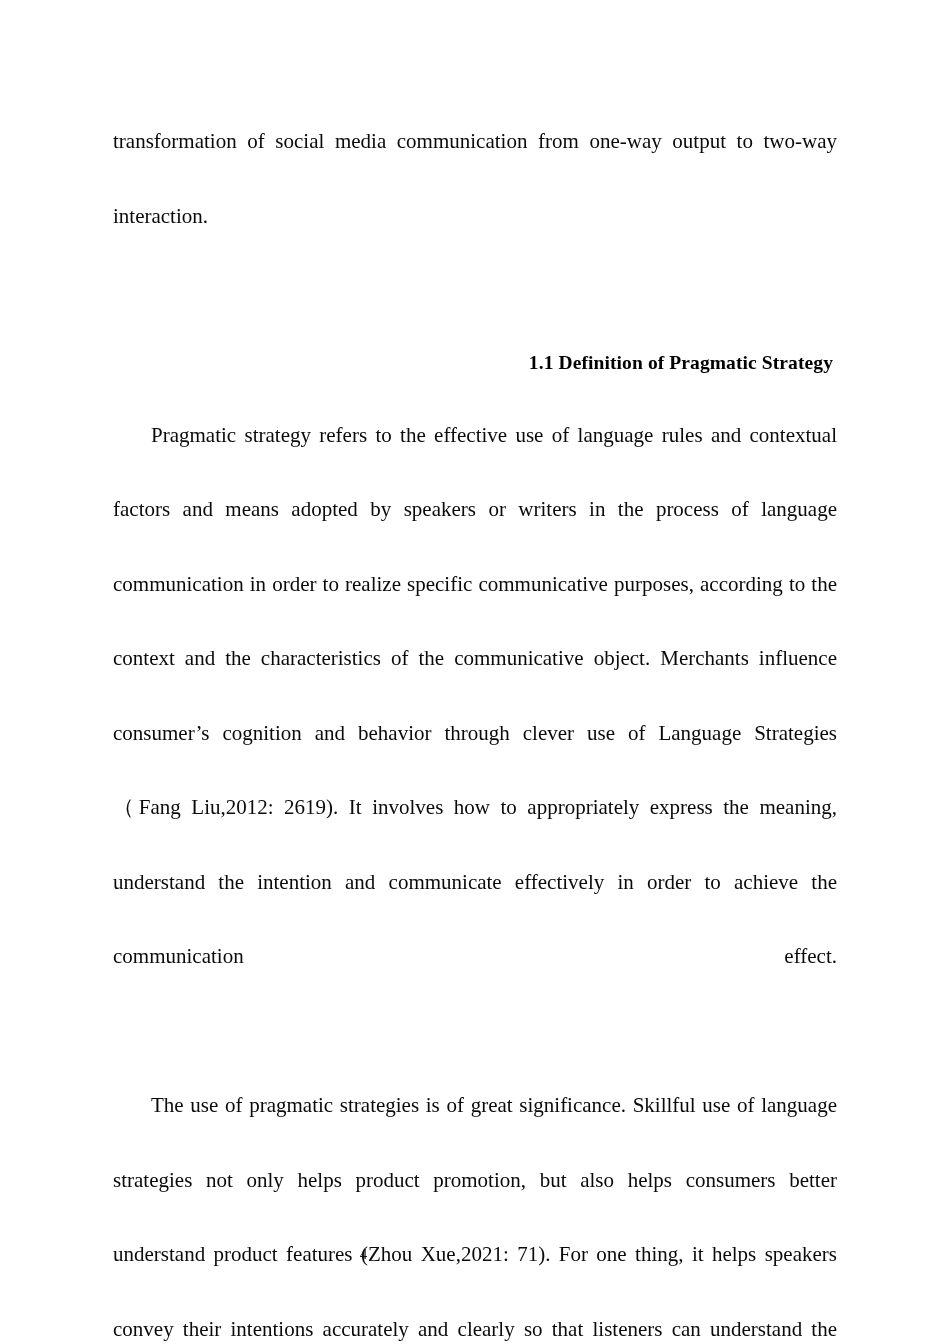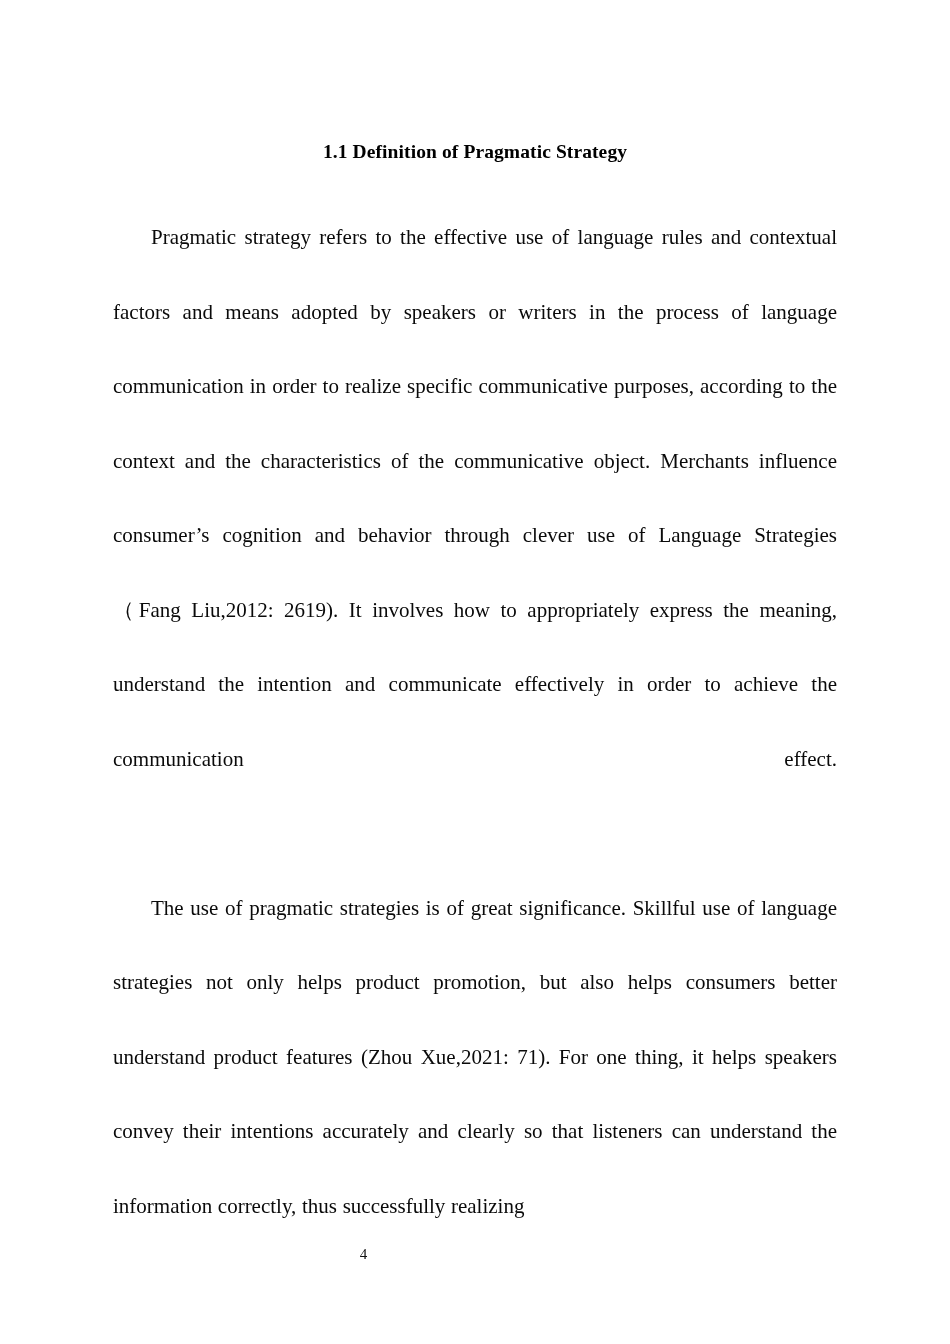--- a/index.html
+++ b/index.html
@@ -53,25 +53,25 @@
   .para::after {
     content: "";
     display: inline-block;
     width: 100%;
   }
   .para.no-stretch::after {
     content: none;
   }
 
   .section-heading {
-    margin: 17px;
+    margin: 4px;
     font-size: 19.5px;
     line-height: 62px;
     font-weight: bold;
-    text-align: center;
+    text-align: right;
     color: #000000;
     letter-spacing: 0.1px;
   }
 
   .page-number {
     position: absolute;
     left: 0;
     top: 1244px;
     width: 727px;
     text-align: center;
@@ -80,20 +80,21 @@
     color: #111111;
   }
 </style>
 </head>
 <body>
 
 <div class="page">
 
   <div class="text-column">
 
+    <p class="para">transformation of social media communication from one-way output to two-way interaction.</p>
 
     <h2 class="section-heading">1.1 Definition of Pragmatic Strategy</h2>
 
     <p class="para indent">Pragmatic strategy refers to the effective use of language rules and contextual factors and means adopted by speakers or writers in the process of language communication in order to realize specific communicative purposes, according to the context and the characteristics of the communicative object. Merchants influence consumer’s cognition and behavior through clever use of Language Strategies （Fang Liu,2012: 2619). It involves how to appropriately express the meaning, understand the intention and communicate effectively in order to achieve the communication effect.</p>
 
     <p class="para indent no-stretch">The use of pragmatic strategies is of great significance. Skillful use of language strategies not only helps product promotion, but also helps consumers better understand product features (Zhou Xue,2021: 71). For one thing, it helps speakers convey their intentions accurately and clearly so that listeners can understand the information correctly, thus successfully realizing</p>
 
   </div>
 
   <div class="page-number">4</div>

